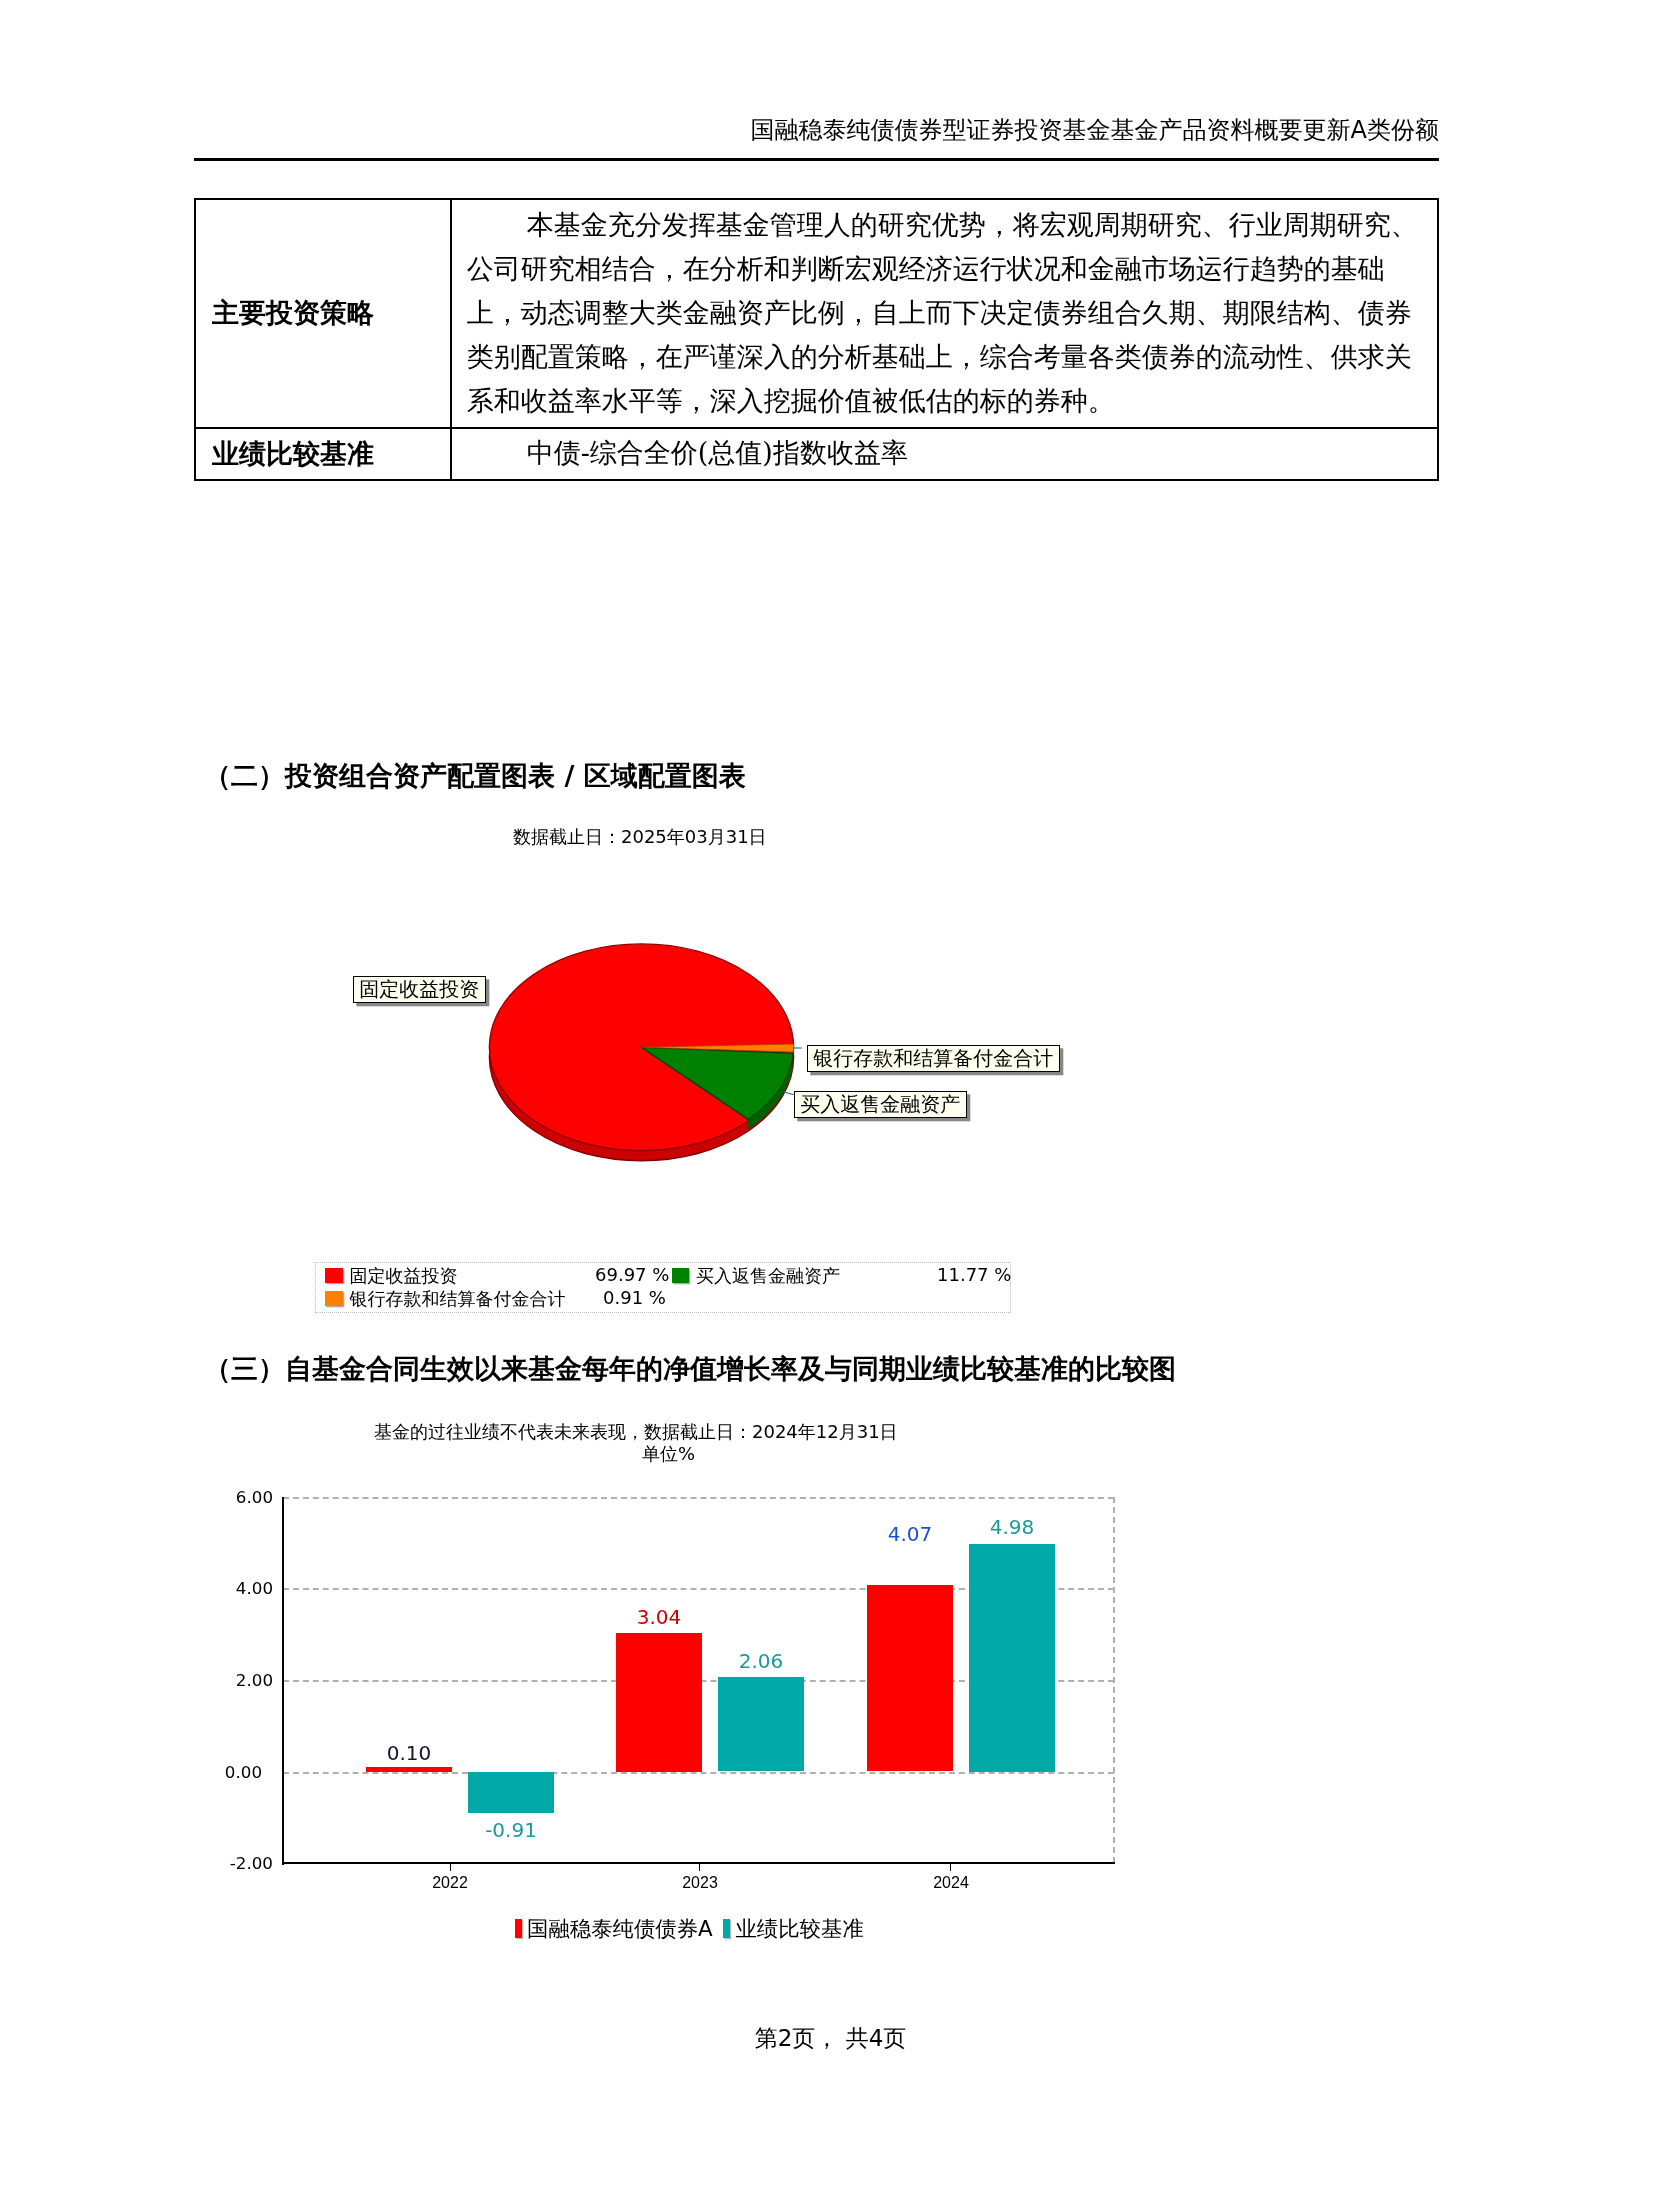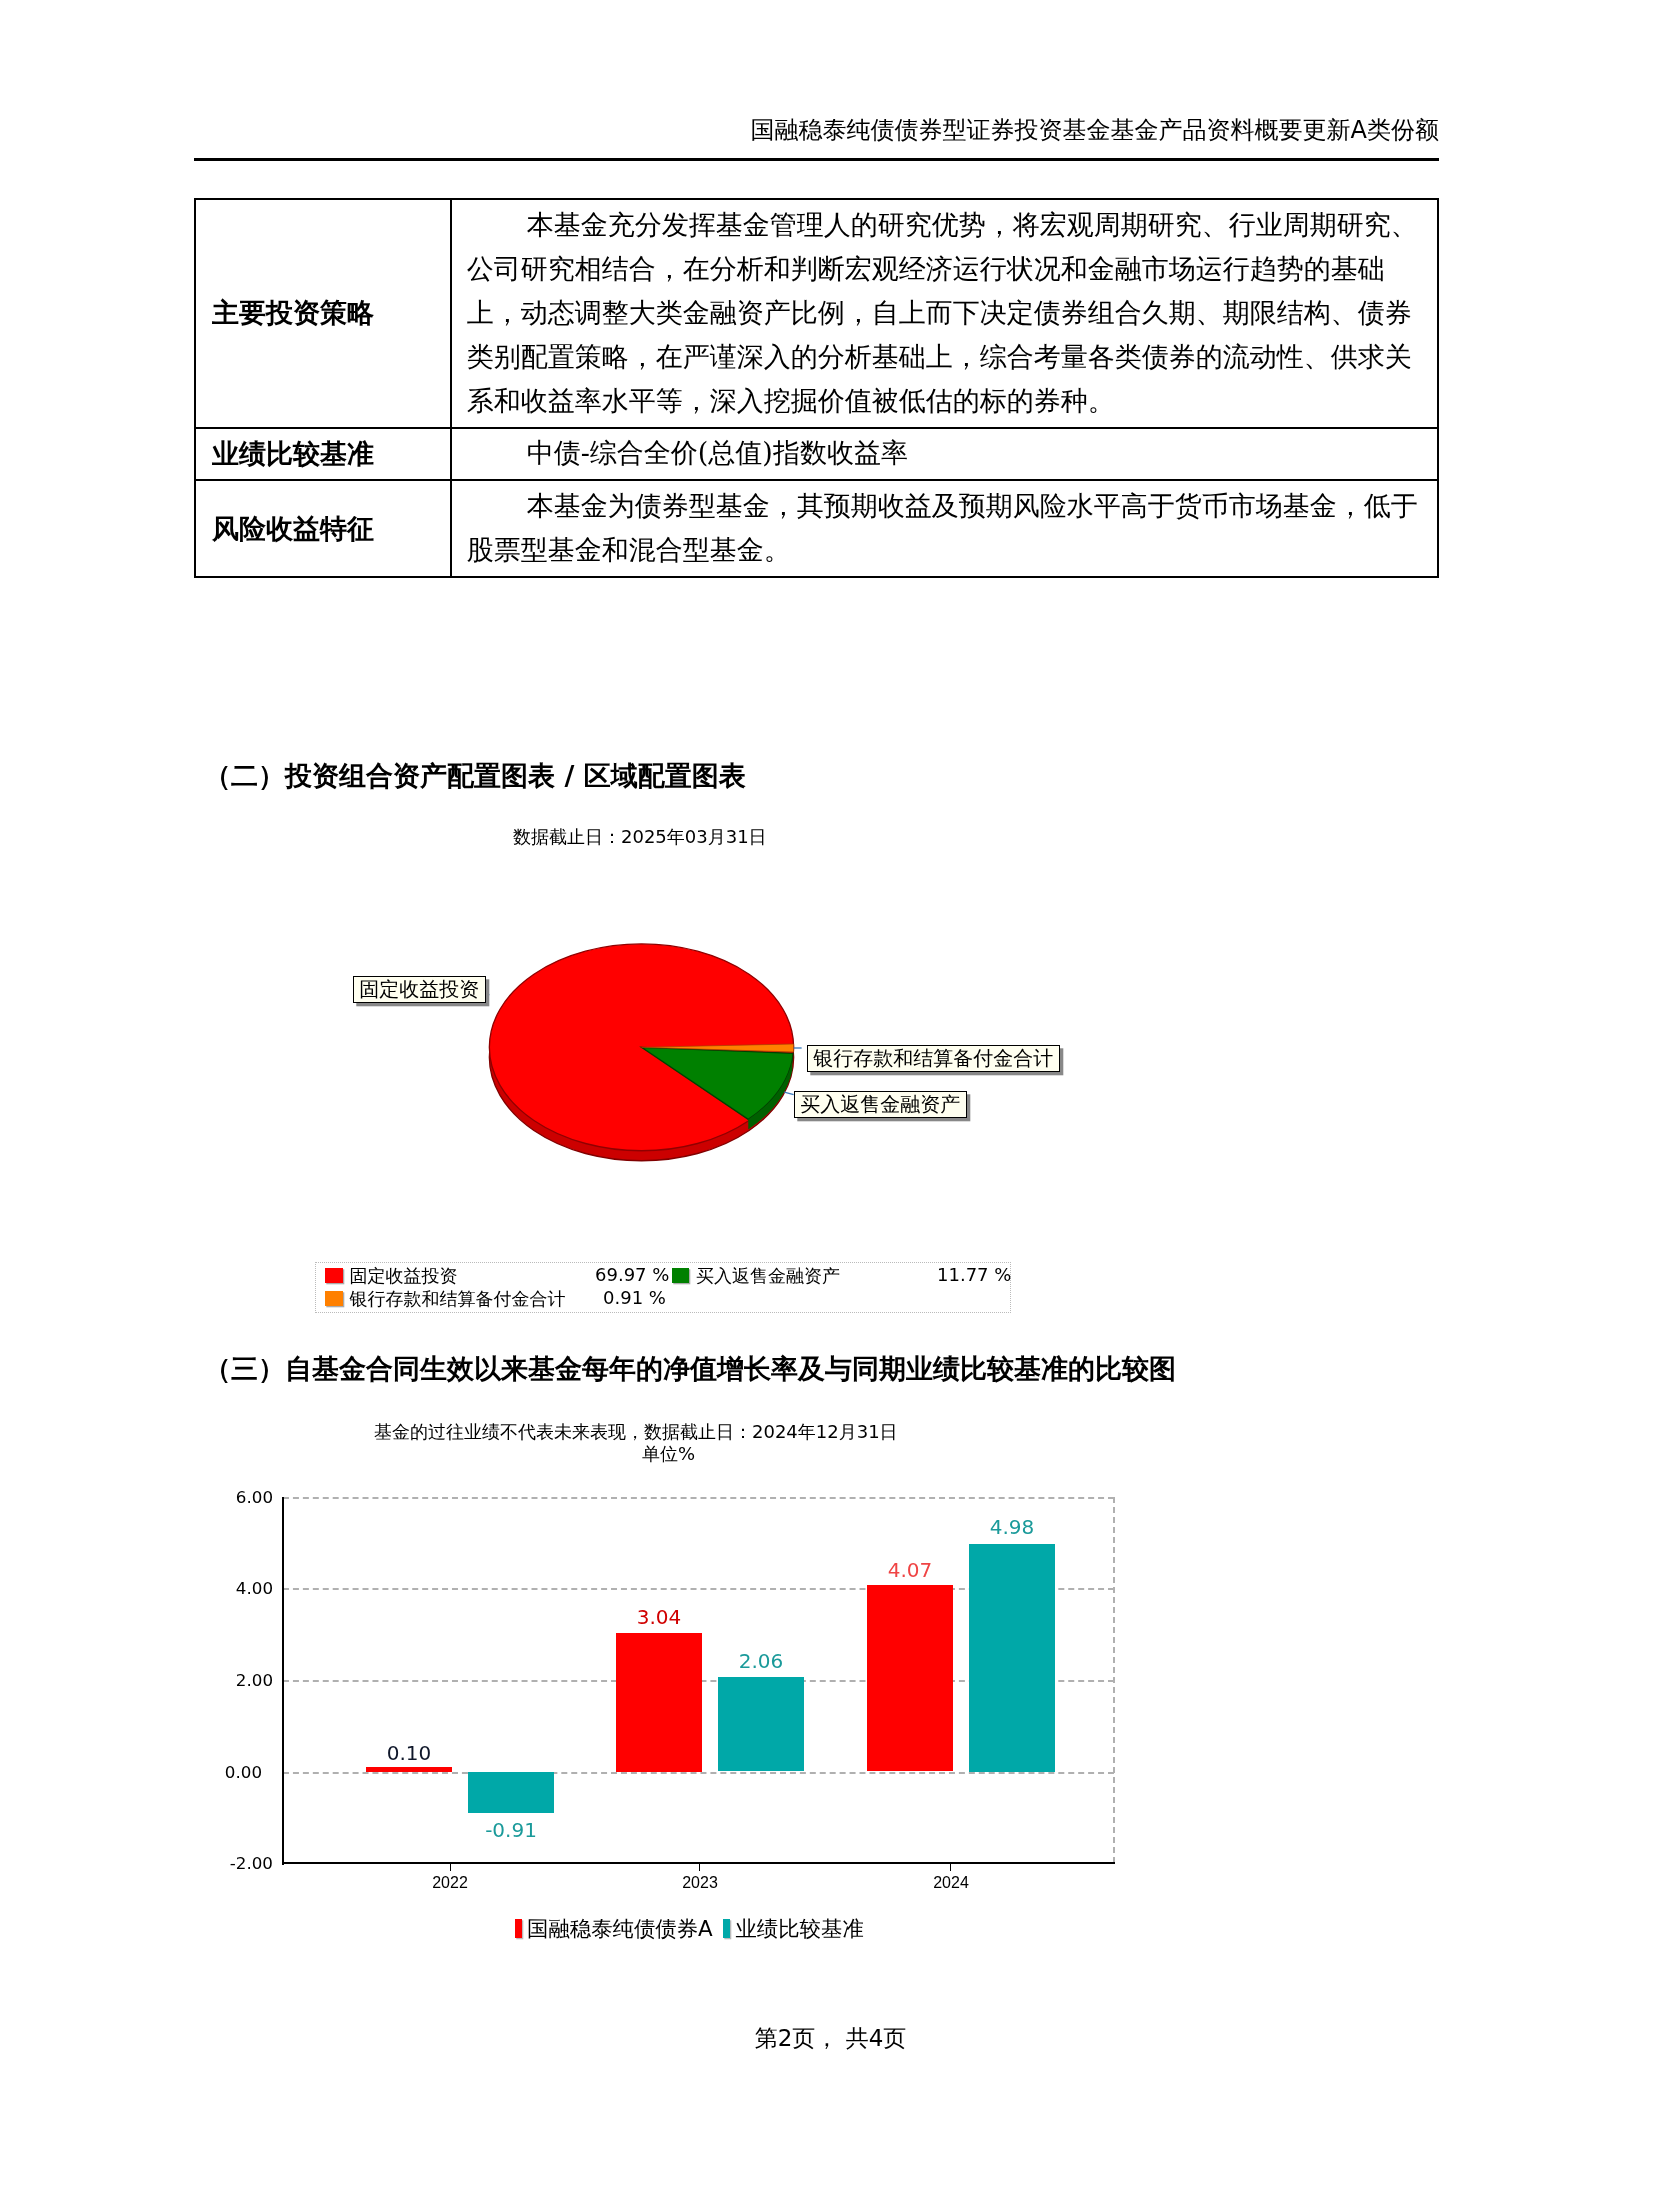--- a/index.html
+++ b/index.html
@@ -49,26 +49,20 @@
   <tr style="height:226px">
     <td class="label">主要投资策略</td>
     <td class="content">
       <p class="para indent">本基金充分发挥基金管理人的研究优势，将宏观周期研究、行业周期研究、公司研究相结合，在分析和判断宏观经济运行状况和金融市场运行趋势的基础上，动态调整大类金融资产比例，自上而下决定债券组合久期、期限结构、债券类别配置策略，在严谨深入的分析基础上，综合考量各类债券的流动性、供求关系和收益率水平等，深入挖掘价值被低估的标的券种。</p>
     </td>
   </tr>
   <tr style="height:51px">
     <td class="label">业绩比较基准</td>
     <td class="content">
       <p class="para indent">中债-综合全价(总值)指数收益率</p>
-    </td>
-  </tr>
-  <tr style="height:93px">
-    <td class="label">风险收益特征</td>
-    <td class="content">
-      <p class="para indent">本基金为债券型基金，其预期收益及预期风险水平高于货币市场基金，低于股票型基金和混合型基金。</p>
     </td>
   </tr>
 </tbody>
   </table>
 
 <div class="section-title" style="top:758px;">（二）投资组合资产配置图表 / 区域配置图表</div>
 <div class="chart-note" style="left:513px; top:825px;">数据截止日：2025年03月31日</div>
 
 <svg class="abs" style="left:468px; top:929px;" width="347" height="254" viewBox="0 0 520 380">
 
@@ -139,21 +133,21 @@
   <div class="bar-label" style="left:362px; top:1741px; color:#0f172a;">0.10</div>
   <div class="bar" style="left:468px; top:1772px; width:86px; height:41px; background:#00a8a8;"></div>
   <div class="bar-label" style="left:464px; top:1818px; color:#1a9a9a;">-0.91</div>
 
   <div class="bar" style="left:616px; top:1633px; width:86px; height:139px; background:#ff0000;"></div>
   <div class="bar-label" style="left:612px; top:1605px; color:#d00000;">3.04</div>
   <div class="bar" style="left:718px; top:1677px; width:86px; height:94px; background:#00a8a8;"></div>
   <div class="bar-label" style="left:714px; top:1649px; color:#1a9a9a;">2.06</div>
 
   <div class="bar" style="left:867px; top:1585px; width:86px; height:186px; background:#ff0000;"></div>
-  <div class="bar-label" style="left:863px; top:1558px; color:#ef4444;">4.07</div>
+  <div class="bar-label" style="left:863px; top:1522px; color:#1d4ed8;">4.07</div>
   <div class="bar" style="left:969px; top:1544px; width:86px; height:228px; background:#00a8a8;"></div>
   <div class="bar-label" style="left:965px; top:1515px; color:#1a9a9a;">4.98</div>
 </div>
 
 <div id="bar-legend">
   <span class="bl-swatch" style="background:#ff0000"></span>
   <span>国融稳泰纯债债券A</span>
   <span class="bl-swatch" style="background:#00a8a8; margin-left:10.7px;"></span>
   <span>业绩比较基准</span>
 </div>

